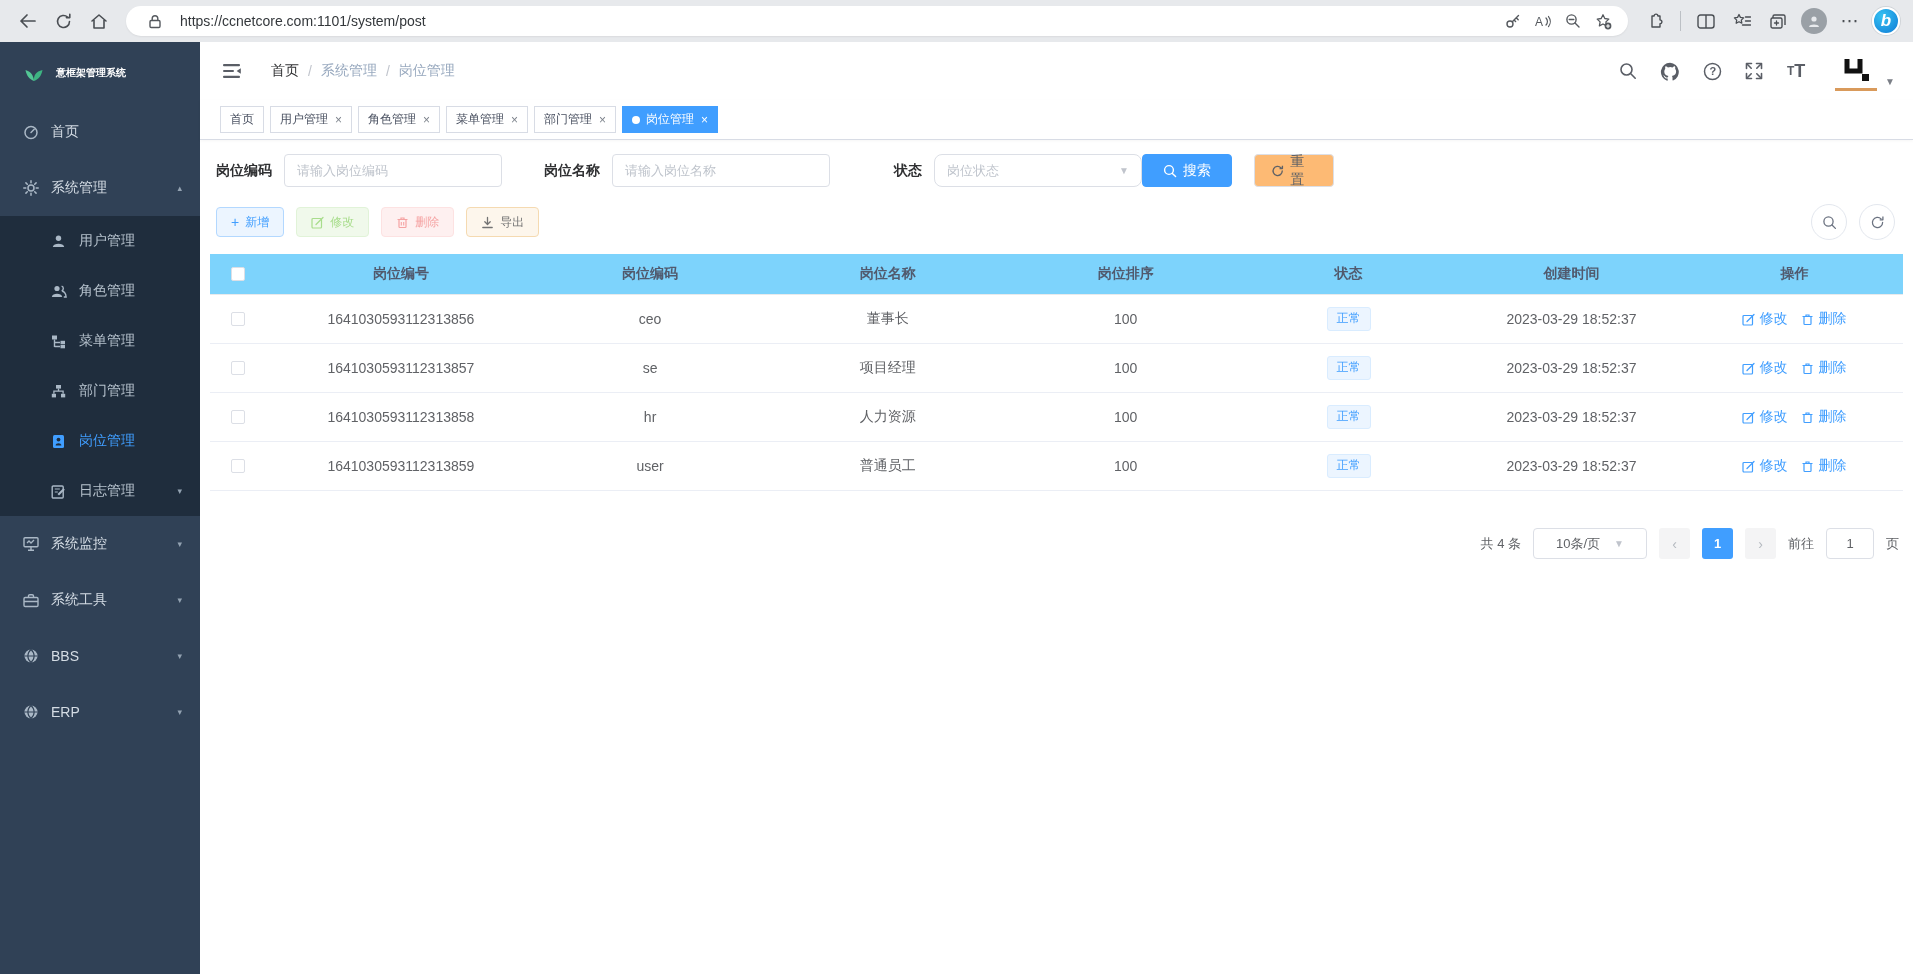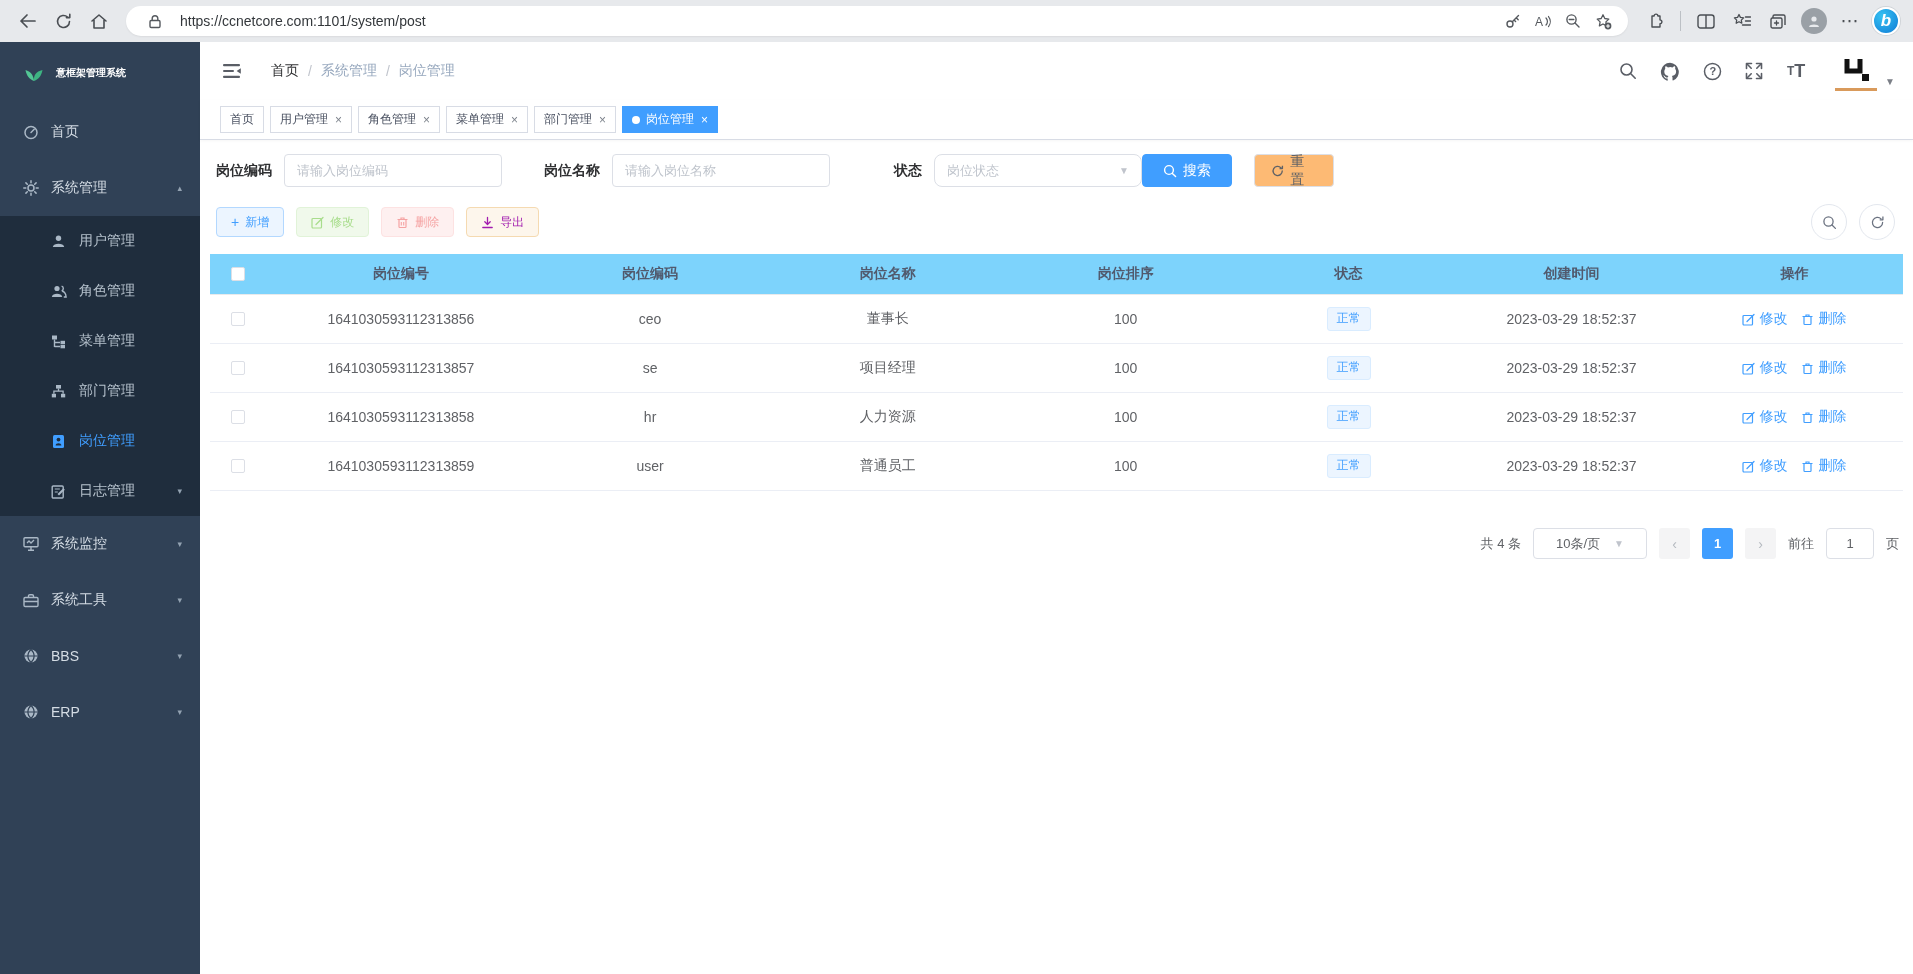--- a/index.html
+++ b/index.html
@@ -67,21 +67,21 @@
   .btn{display:inline-flex;align-items:center;justify-content:center;gap:6px;height:33px;border-radius:4px;font-size:14px;cursor:pointer;border:1px solid #dcdfe6;background:#fdba74;color:#606266;padding:0 16px;}
   .btn-primary{background:#409eff;border-color:#409eff;color:#fff;}
   .search-btn{width:90px;}
   .reset-btn{margin-left:22px;width:80px;}
 
   .toolbar{display:flex;align-items:center;margin-top:17px;padding-left:6px;}
   .tb-btn{display:inline-flex;align-items:center;gap:6px;height:30px;padding:0 14px;border-radius:4px;font-size:12px;cursor:pointer;margin-right:12px;border:1px solid;}
   .tb-add{background:#ecf5ff;border-color:#b3d8ff;color:#409eff;}
   .tb-mod{background:#f0f9eb;border-color:#e1f3d8;color:#a8dd8c;}
   .tb-del{background:#fef0f0;border-color:#fde2e2;color:#f5a3a3;}
-  .tb-exp{background:#fdf6ec;border-color:#f5dab1;color:#a21caf;}
+  .tb-exp{background:#fdf6ec;border-color:#f5dab1;color:#737373;}
   .tb-right{margin-left:auto;display:flex;gap:12px;padding-right:8px;}
   .circle-btn{width:36px;height:36px;border-radius:50%;border:1px solid #e3e7ee;background:#fff;display:flex;align-items:center;justify-content:center;color:#6b7280;cursor:pointer;}
 
   
   .table{margin-top:14px;font-size:14px;color:#606266;}
   .tr{display:flex;align-items:center;border-bottom:1px solid #ebeef5;}
   .thead{background:#7dd3fc;color:#515a6e;font-weight:bold;height:41px;border-bottom:1px solid #e8eaec;}
   .tbody-row{height:49px;background:#fff;}
   .td{text-align:center;flex:1 1 0;min-width:0;}
   .td-check{flex:0 0 56px;display:flex;justify-content:center;}

